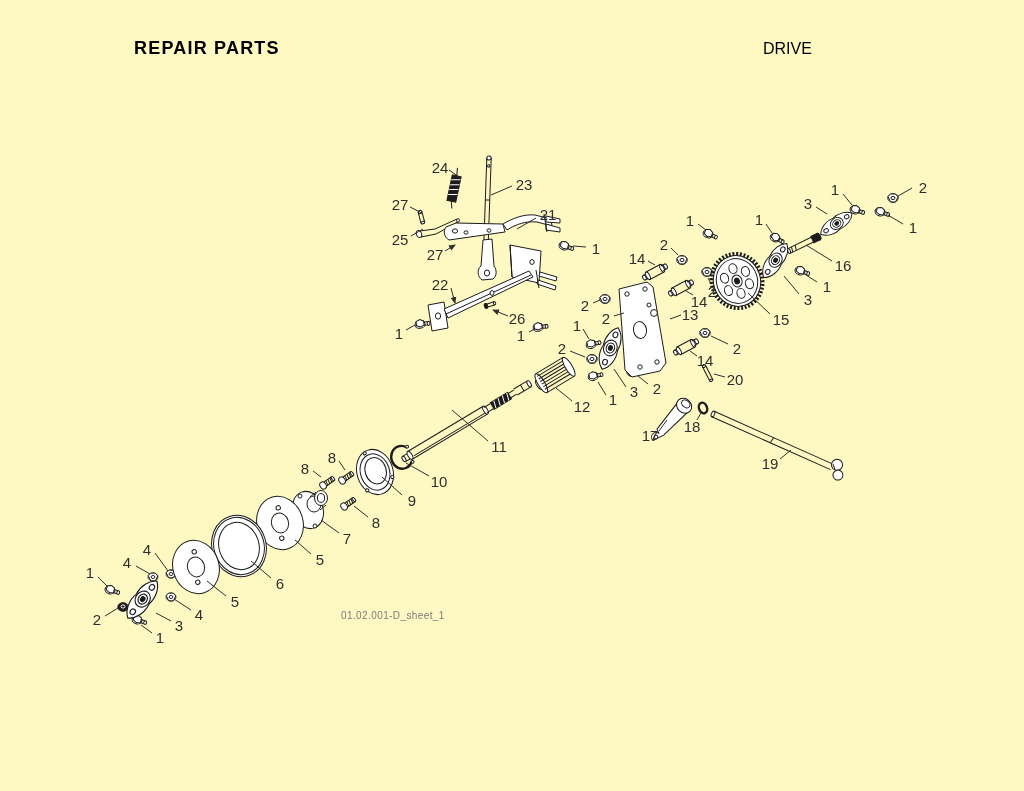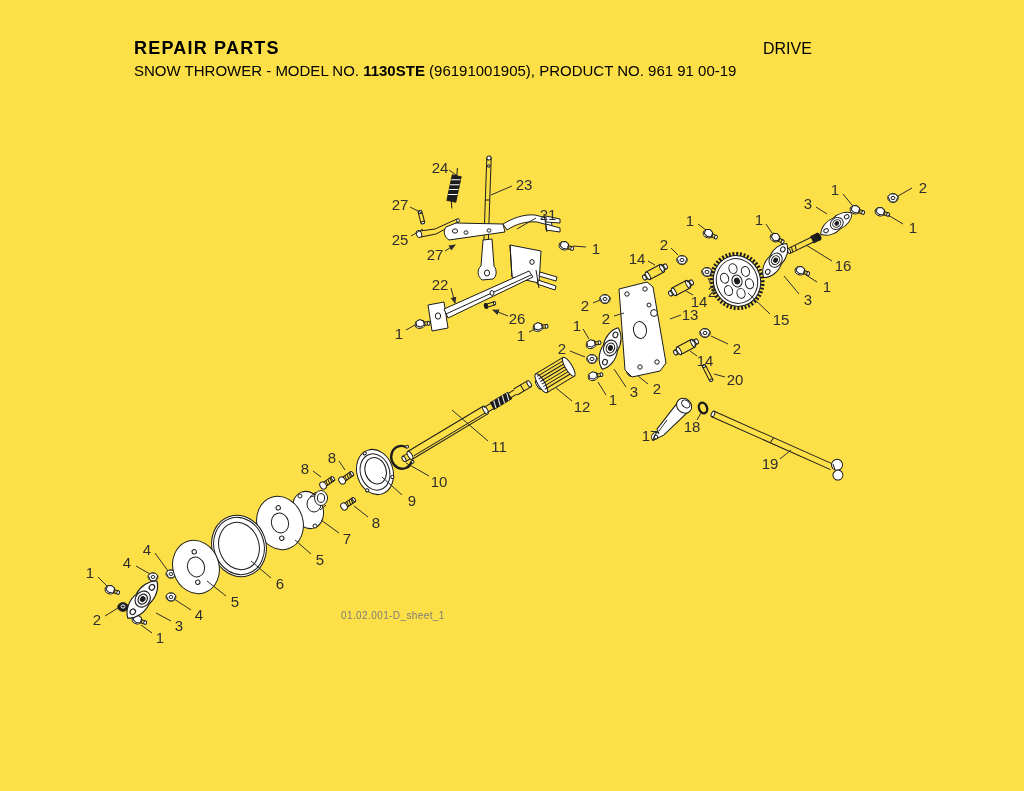--- a/index.html
+++ b/index.html
@@ -1,16 +1,16 @@
 <!DOCTYPE html>
 <html><head>
 <meta charset="utf-8">
 <style>
   html,body{margin:0;padding:0;background:#ffffff;}
-  #page{position:relative;width:1024px;height:791px;background:#fde047;overflow:hidden;
+  #page{position:relative;width:1024px;height:791px;background:#fef9c3;overflow:hidden;
         font-family:"Liberation Sans",sans-serif;color:#000;}
   .hdr-title{position:absolute;left:134px;top:38px;font-size:18px;font-weight:bold;letter-spacing:1.2px;}
   .hdr-section{position:absolute;left:763px;top:40px;font-size:16px;text-align:center;}
   .hdr-sub{position:absolute;left:134px;top:62px;font-size:15px;}
   .hdr-sub b{font-weight:bold;}
   .sheet-code{position:absolute;left:341px;top:610px;font-size:10px;color:#7c7c7c;letter-spacing:0.4px;}
   #diagram{position:absolute;left:0;top:0;}
   .part *{stroke:#1c1c1c;stroke-width:1;fill:#ffffff;}
   .part line, .part polyline{fill:none;}
   .nf{fill:none !important;}
@@ -22,21 +22,20 @@
   .callout-num{font-family:"Liberation Sans",sans-serif;font-size:15px;fill:#2e2e2e;
                text-anchor:middle;dominant-baseline:central;}
 </style>
 </head>
 <body>
 
 <div id="page">
 
   <div class="hdr-title">REPAIR PARTS</div>
   <div class="hdr-section">DRIVE</div>
-  <div class="hdr-sub"><span>SNOW THROWER - MODEL NO. </span><b>1130STE</b><span> (96191001905), PRODUCT NO. 961 91 00-19</span></div>
 
   <svg id="diagram" width="1024" height="791" viewBox="0 0 1024 791">
     <defs>
       <marker id="arrowhead" markerWidth="8" markerHeight="7" refX="6" refY="3.5" orient="auto">
         <polygon points="0,0.6 7,3.5 0,6.4" fill="#2e2e2e"></polygon>
       </marker>
       <g id="sym-bolt">
         <ellipse cx="-1" cy="0.3" rx="5" ry="3.8"></ellipse>
         <polygon points="-4.5,-3.2 -0.5,-4.6 3,-2.6 3,1.4 -1,2.9 -4.7,1"></polygon>
         <line x1="3" y1="-1.4" x2="7.4" y2="-1"></line>

